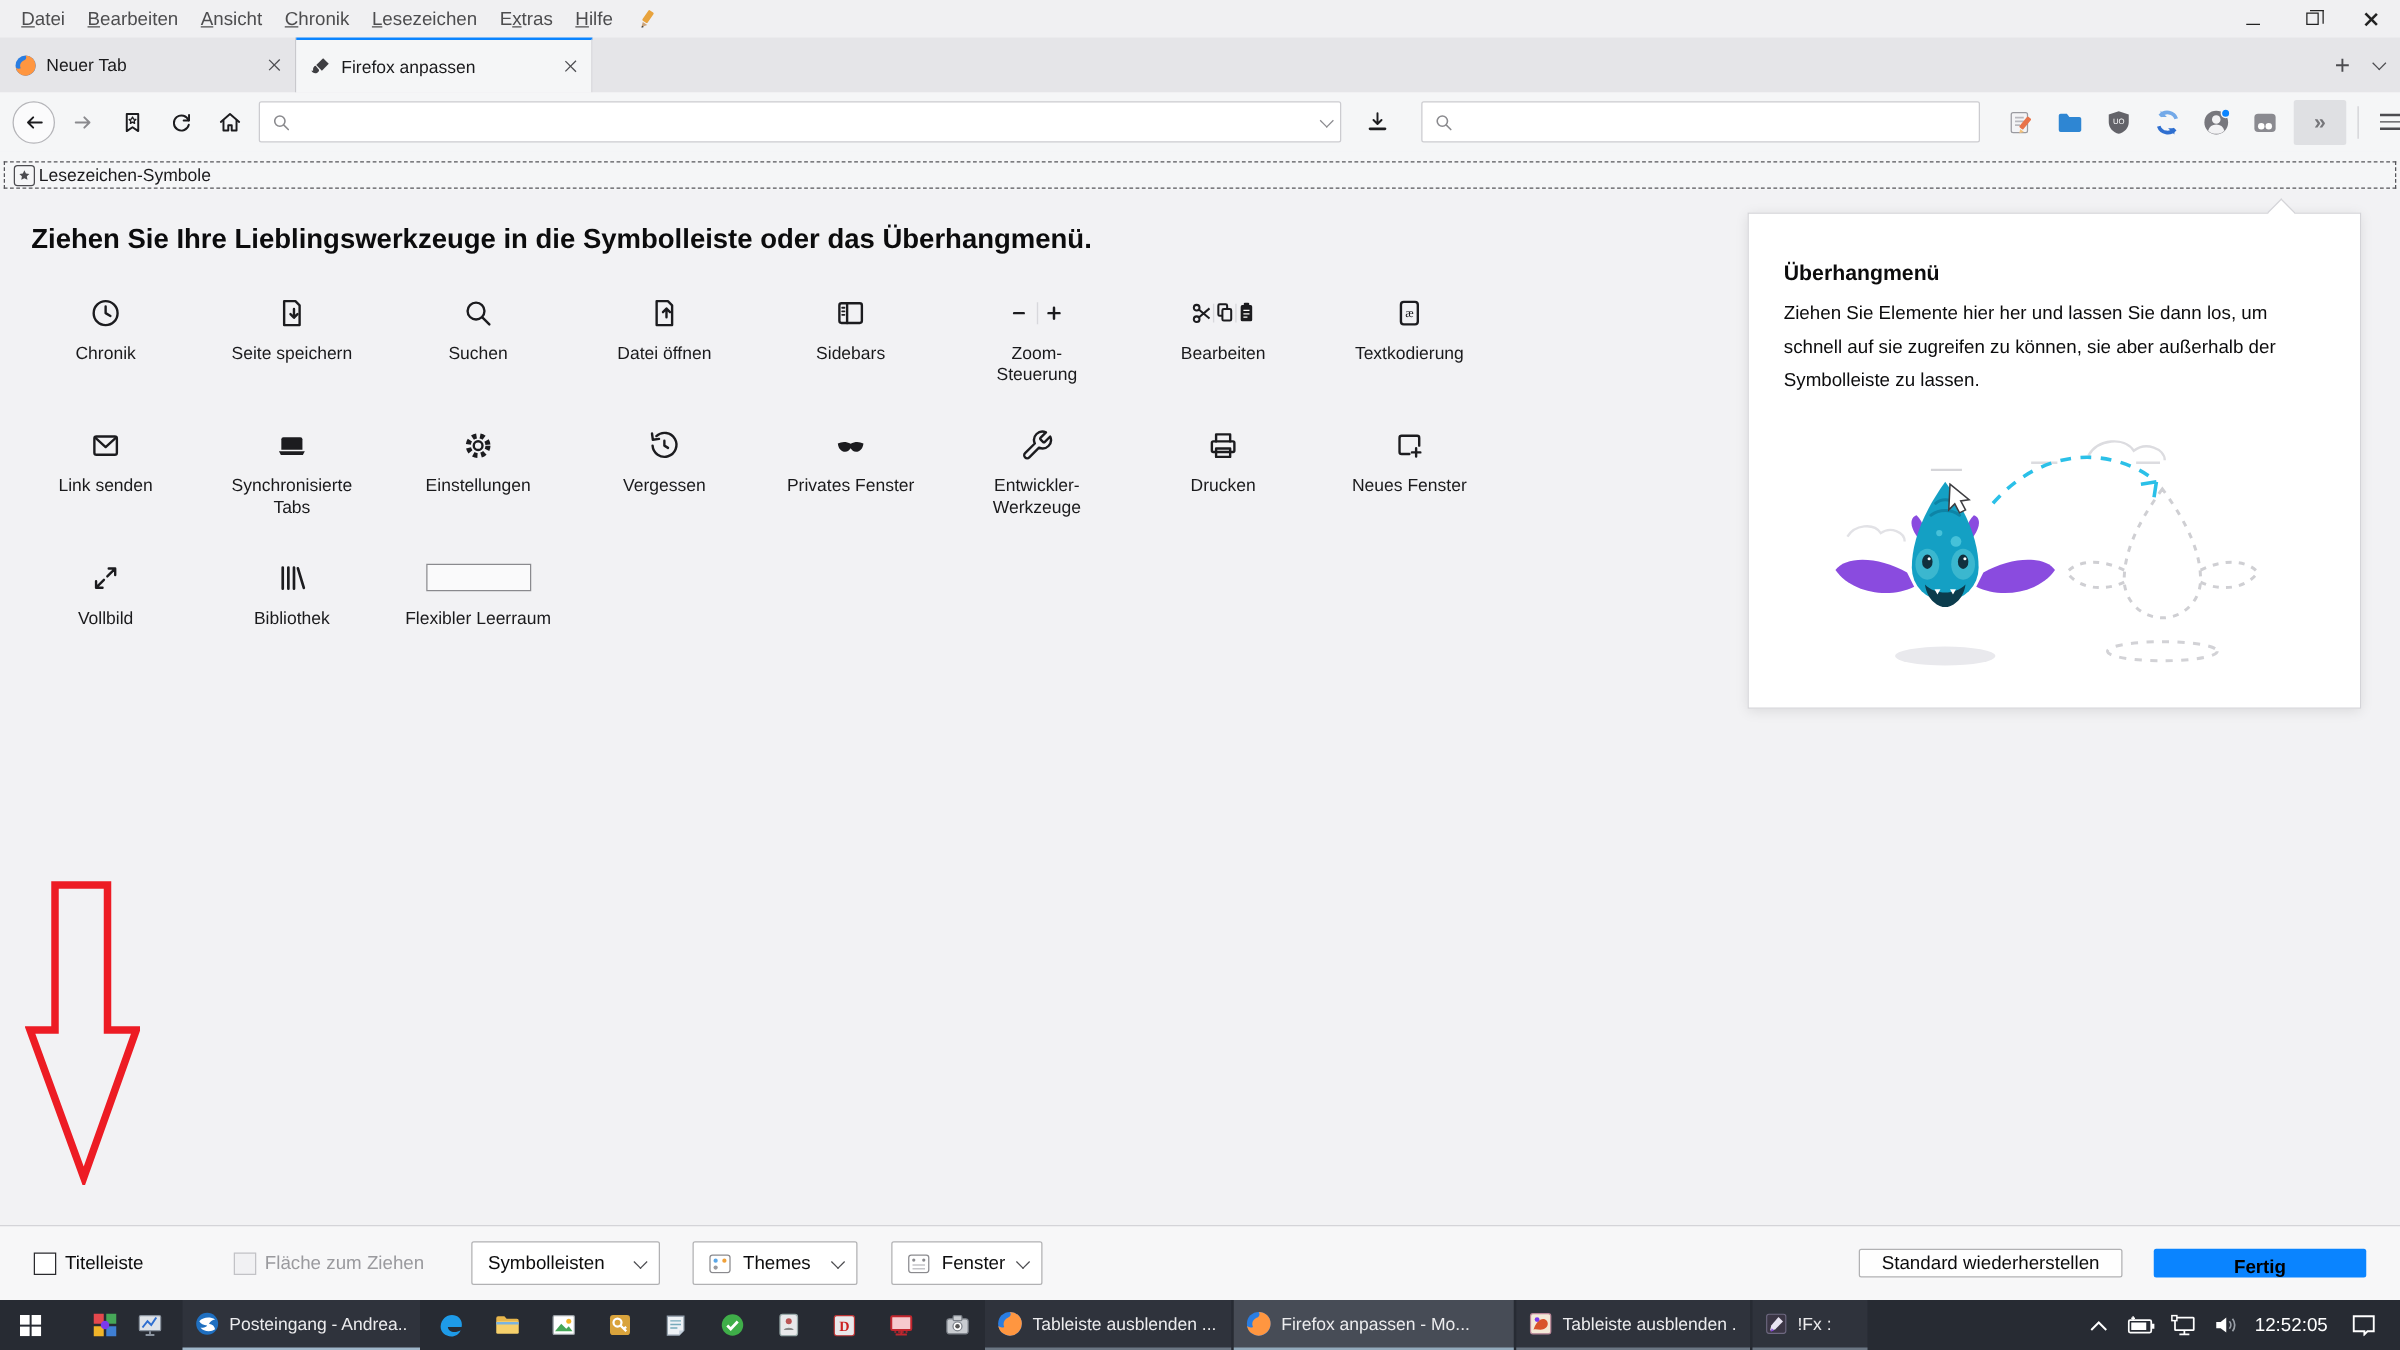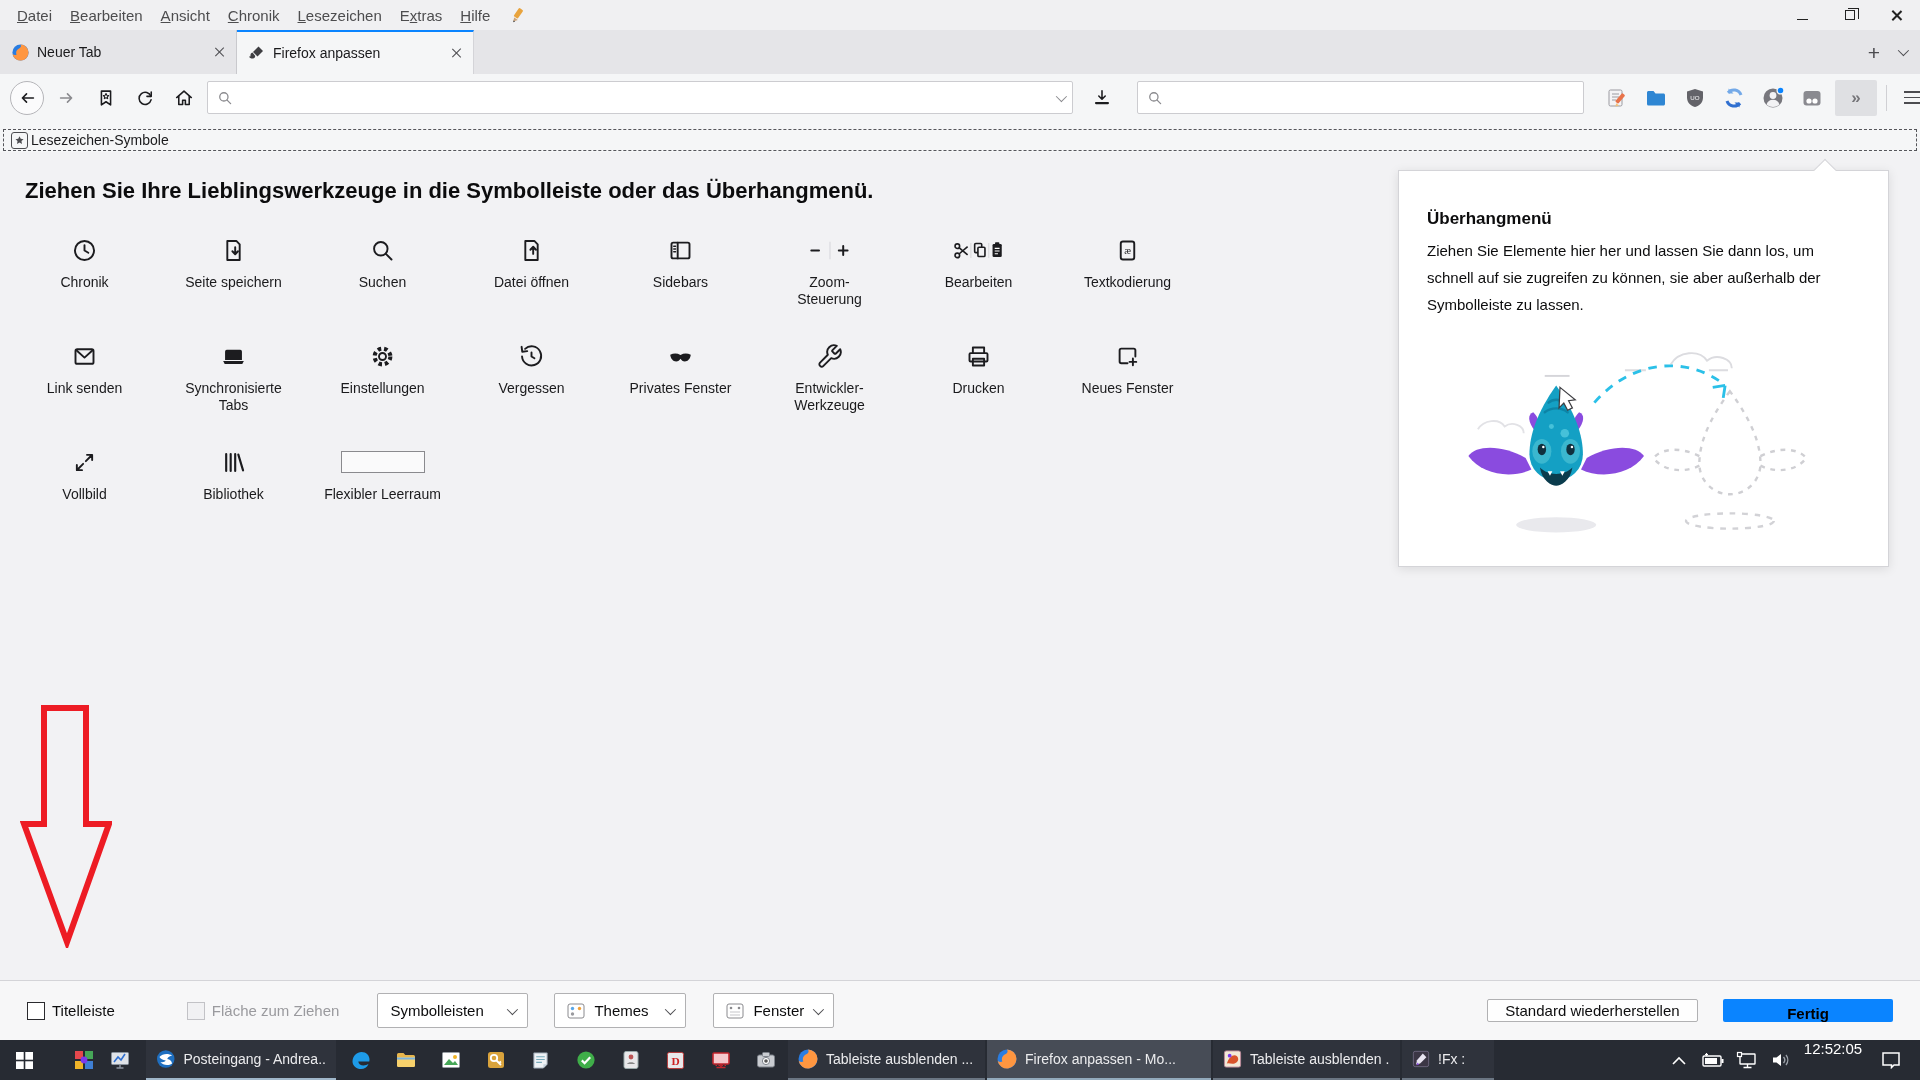--- a/index.html
+++ b/index.html
@@ -98,21 +98,21 @@
   .btn-primary { background:#0a84ff; border:none; color:#000000; font-weight:bold; width:170px;align-items:flex-end; }
 
   
   .taskbar { position:absolute; left:0; right:0; top:1040px; height:40px; background:#272b33; display:flex; align-items:stretch; }
   .tb-btn { display:flex; align-items:center; justify-content:center; flex:none; }
   .tb-task { display:flex; align-items:center; gap:8px; padding:0 10px; flex:none; background:#2f333c;
              border-bottom:2px solid #6b7683; font-size:14px; color:#ececee; margin-right:2px; overflow:hidden; }
   .tb-task .t { white-space:nowrap; overflow:hidden; }
   .tb-task.active { background:#474c56; border-bottom:2px solid #93aabc; }
   .tb-task.tb-first { border-bottom:2px solid #9fb6c9; }
-  .tray { margin-left:auto; display:flex; padding-right:6px; }
+  .tray { margin-left:auto; display:flex; align-items:center; padding-right:6px; }
   .tray .tb-btn { width:34px; height:40px; }
   .clock { color:#fff; font-size:15px; width:70px; text-align:center; }
 </style>
 </head>
 <body>
 
 <div class="window">
 
   <div class="menubar">
     <span class="menu-item"><u>D</u><span>atei</span></span>

